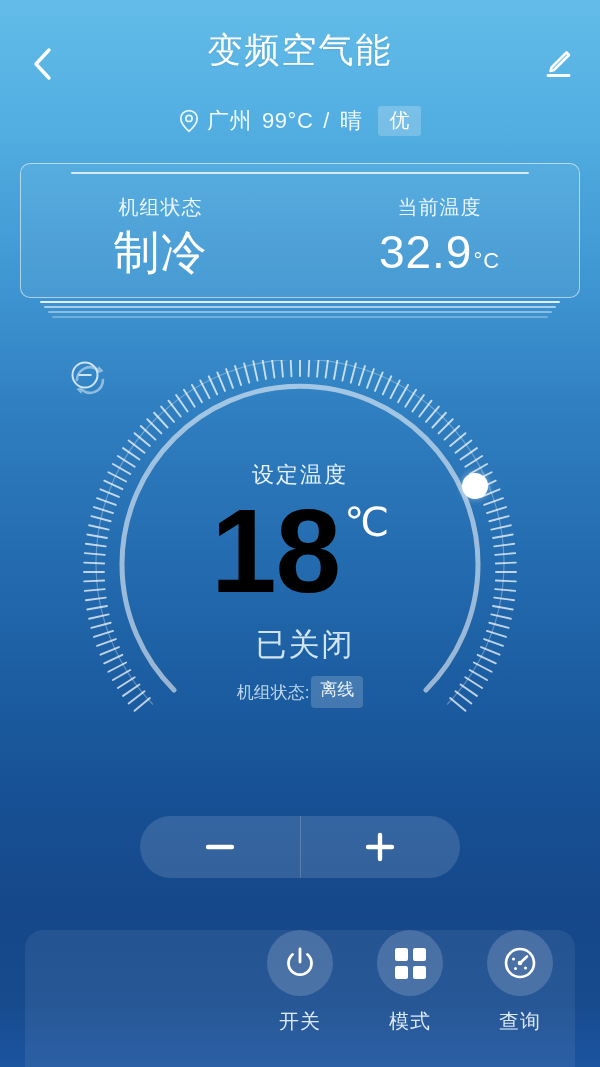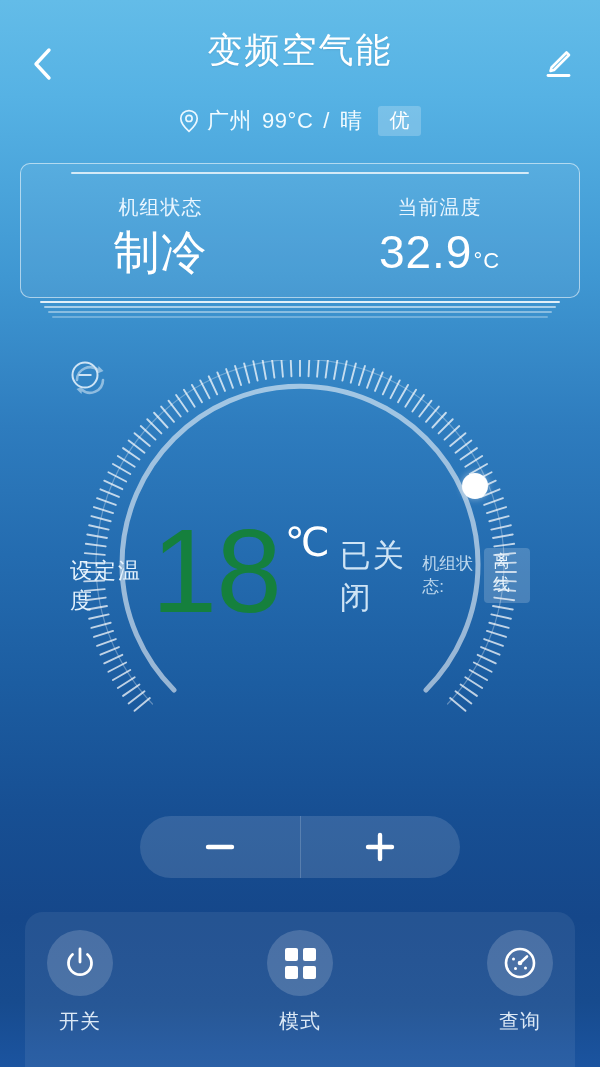--- a/index.html
+++ b/index.html
@@ -81,30 +81,30 @@
   .card-stack i:nth-child(2){ margin-left:14px; margin-right:14px; background:rgba(255,255,255,.55);}
   .card-stack i:nth-child(3){ margin-left:18px; margin-right:18px; background:rgba(255,255,255,.40);}
   .card-stack i:nth-child(4){ margin-left:22px; margin-right:22px; background:rgba(255,255,255,.28);}
 
   
   .dial { position:absolute; left:50%; top:360px; transform:translateX(-50%);
           width:460px; height:420px; }
   .dial svg { position:absolute; left:0; top:0; }
   .dial-center {
     position:absolute; left:0; right:0; top:0; bottom:0;
-    display:flex; flex-direction:row; align-items:center;
+    display:flex; flex-direction:column; align-items:center;
   }
   .refresh-icon { margin-top:68px; opacity:.55; }
   .set-label { margin-top:32px; font-size:22px; color:#e6f3fd; letter-spacing:2px; }
   .set-temp {
     margin-top:2px; display:flex; align-items:flex-start; justify-content:center;
     line-height:1;
   }
   .set-temp .num {
-    font-size:118px; font-weight:400; letter-spacing:-1px; color:#15803d;
+    font-size:118px; font-weight:700; letter-spacing:-1px; color:#000000;
   }
   .set-temp .deg {
     font-size:40px; font-weight:500; color:#ffffff; margin-top:10px; margin-left:4px;
   }
   .power-state {
     margin-top:14px; display:flex; align-items:center; gap:10px;
     font-size:31px; color:#cfe4f5; letter-spacing:2px;
   }
   .unit-state {
     margin-top:10px; font-size:17px; color:#bdd7ed; display:flex;
@@ -127,25 +127,24 @@
     display:flex; align-items:center; overflow:hidden;
   }
   .stepper-btn {
     flex:1; height:100%; display:flex; align-items:center; justify-content:center;
     cursor:pointer;
   }
   .stepper-div { width:1px; height:100%; background:rgba(255,255,255,.18); }
 
   
   .toolbar {
-    position:absolute; left:25px; right:25px; bottom:0; height:155px;
+    position:absolute; left:25px; right:25px; bottom:0; height:137px;
     background:rgba(255,255,255,.07);
     border-top-left-radius:18px; border-top-right-radius:18px;
-    display:flex; align-items:flex-start; justify-content:space-between;
-    padding-top:18px;
+    display:flex; align-items:flex-start; justify-content:flex-end;
   }
   .tool {
     width:110px; display:flex; flex-direction:column; align-items:center;
     cursor:pointer;
   }
   .tool-circle {
     width:66px; height:66px; border-radius:50%;
     background:rgba(255,255,255,.17);
     display:flex; align-items:center; justify-content:center;
   }

